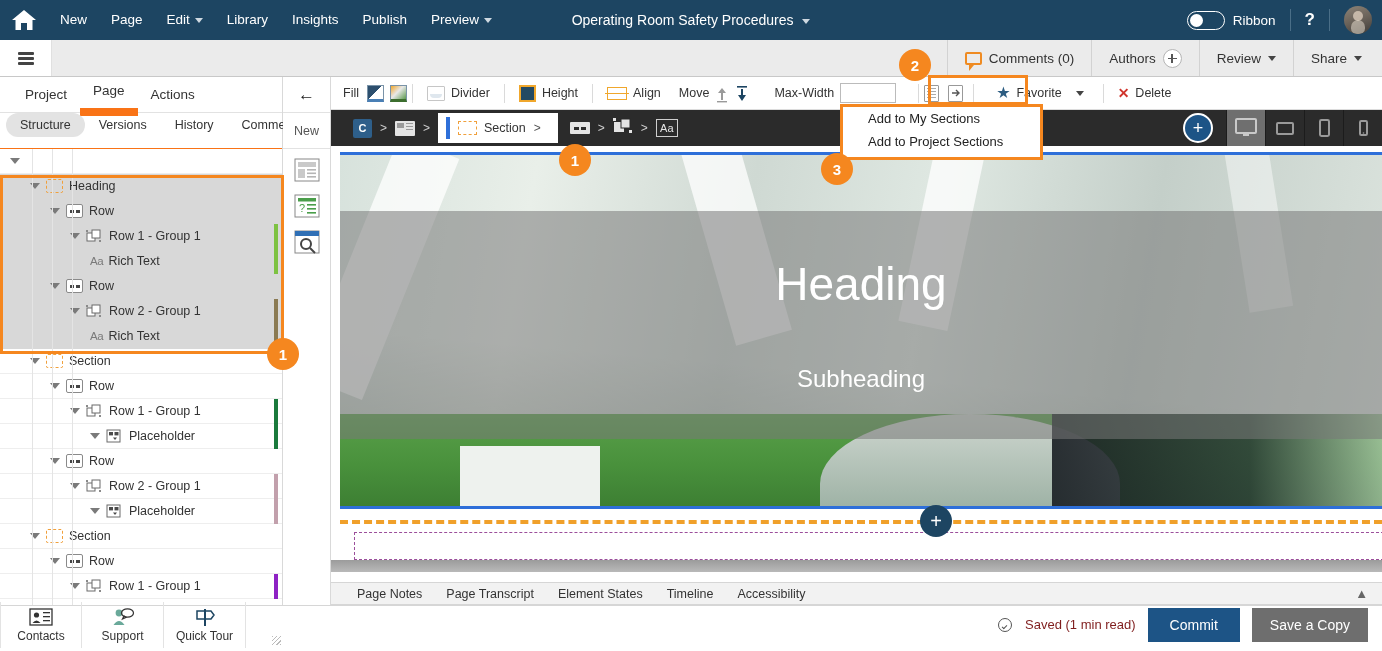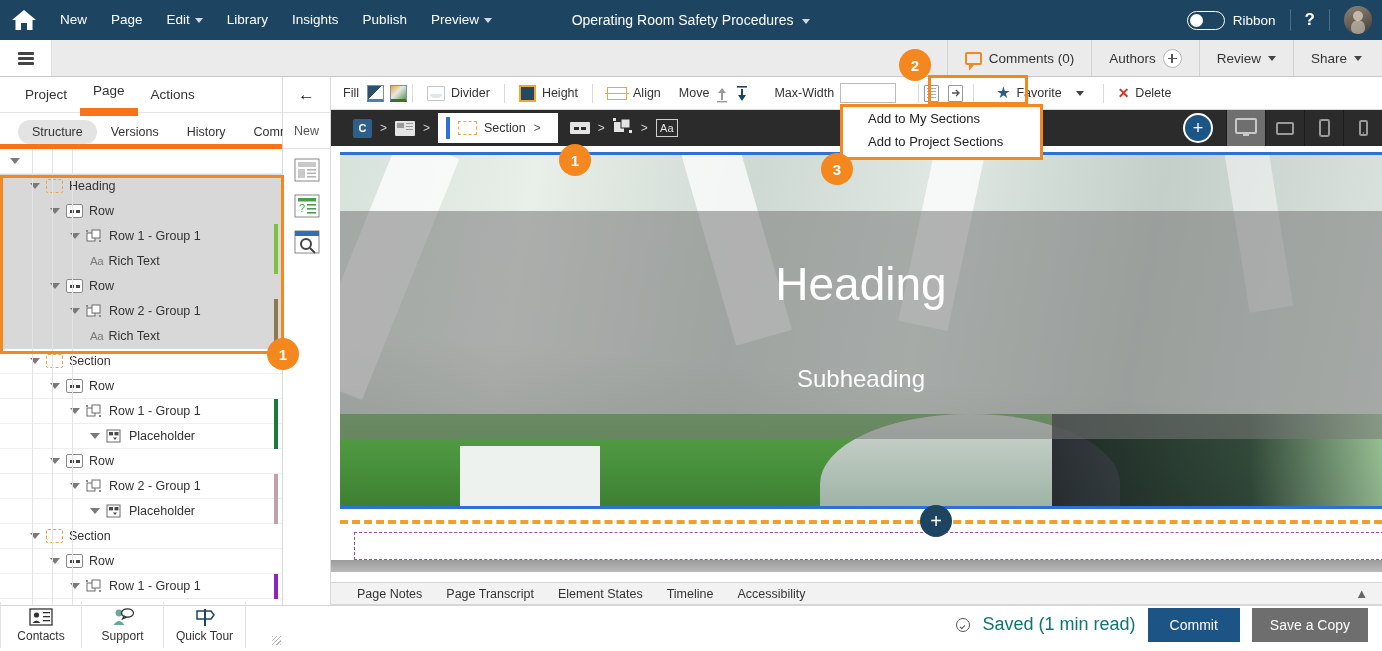--- a/index.html
+++ b/index.html
@@ -62,22 +62,22 @@
   .caret-dk { display: inline-block; border-left: 4px solid transparent;
     border-right: 4px solid transparent; border-top: 5px solid #444; }
 
   
   .leftpanel { position: absolute; left: 0; top: 77px; width: 283px; height: 528px;
     background: #fff; border-right: 1px solid #d9d9d9; }
   .lp-tabs { height: 36px; display: flex; align-items: center; gap: 0; padding-left: 12px;
     border-bottom: 1px solid #e2e2e2; }
   .lp-tab { font-size: 13.5px; color: #333; padding: 0 13px; line-height: 34px; cursor: pointer; }
   .lp-tab.active { border-bottom: 8px solid #f97316; font-weight: normal; }
-  .lp-subtabs { height: 36px; display: flex; align-items: flex-end; padding-left: 18px;
-    border-bottom: 5px solid #f97316; }
+  .lp-subtabs { height: 36px; display: flex; align-items: flex-start; padding-left: 6px;
+    border-bottom: 1px solid #f97316; }
   .lp-subtab { font-size: 12.5px; color: #333; padding: 5px 14px; cursor: pointer; border-radius: 14px; }
   .lp-subtab.active { background: #e3e3e3; }
 
   
   .tree { position: absolute; top: 72px; left: 0; width: 282px; height: 456px; overflow: hidden;
     font-size: 12.5px; color: #333; }
   .tr { height: 25px; display: flex; align-items: center; position: relative;
     border-bottom: 1px solid #eeeeee; cursor: pointer; }
   .tr.sel { background: #d8d8d8; border-bottom-color: #d8d8d8; }
   .tw { width: 0; height: 0; border-left: 5px solid transparent; border-right: 5px solid transparent;
@@ -213,21 +213,21 @@
   .bt-chevron { margin-left: auto; margin-right: 14px; color: #666; cursor: pointer; font-size: 13px; }
 
   
   .statusbar { position: absolute; left: 0; top: 605px; width: 1382px; height: 38px;
     background: #fff; border-top: 1px solid #d6d6d6; display: flex; align-items: center; }
   .sb-tile { width: 82px; height: 46px; display: flex; flex-direction: column; align-items: center;
     justify-content: center; gap: 2px; font-size: 12px; color: #333; border-right: 1px solid #e3e3e3;
     cursor: pointer; }
   .sb-tile:first-child { border-left: 1px solid #e3e3e3; margin-left: 0; }
   .status-right { margin-left: auto; display: flex; align-items: center; gap: 12px; padding-right: 14px; }
-  .saved-txt { font-size: 18px; color: #0f766e; display: flex; align-items: center; gap: 13px; }
+  .saved-txt { font-size: 13px; color: #7f1d1d; display: flex; align-items: center; gap: 13px; }
   .chk { width: 14px; height: 14px; border: 1.4px solid #555; border-radius: 50%; position: relative; }
   .chk::after { content:""; position:absolute; left:3px; top:6px; width:4px; height:2px; border-left:1.4px solid #555;
     border-bottom:1.4px solid #555; transform: rotate(-45deg); }
   .btn-commit { background: #1d5486; color: #fff; font-size: 14px; padding: 9px 22px; cursor: pointer; }
   .btn-savecopy { background: #6e6e6e; color: #fff; font-size: 14px; padding: 9px 18px; cursor: pointer; }
 
   
   .callout { position: absolute; width: 32px; height: 32px; border-radius: 50%; background: #f5871f;
     color: #fff; font-weight: bold; font-size: 15px; display: flex; align-items: center;
     justify-content: center; z-index: 20; }

